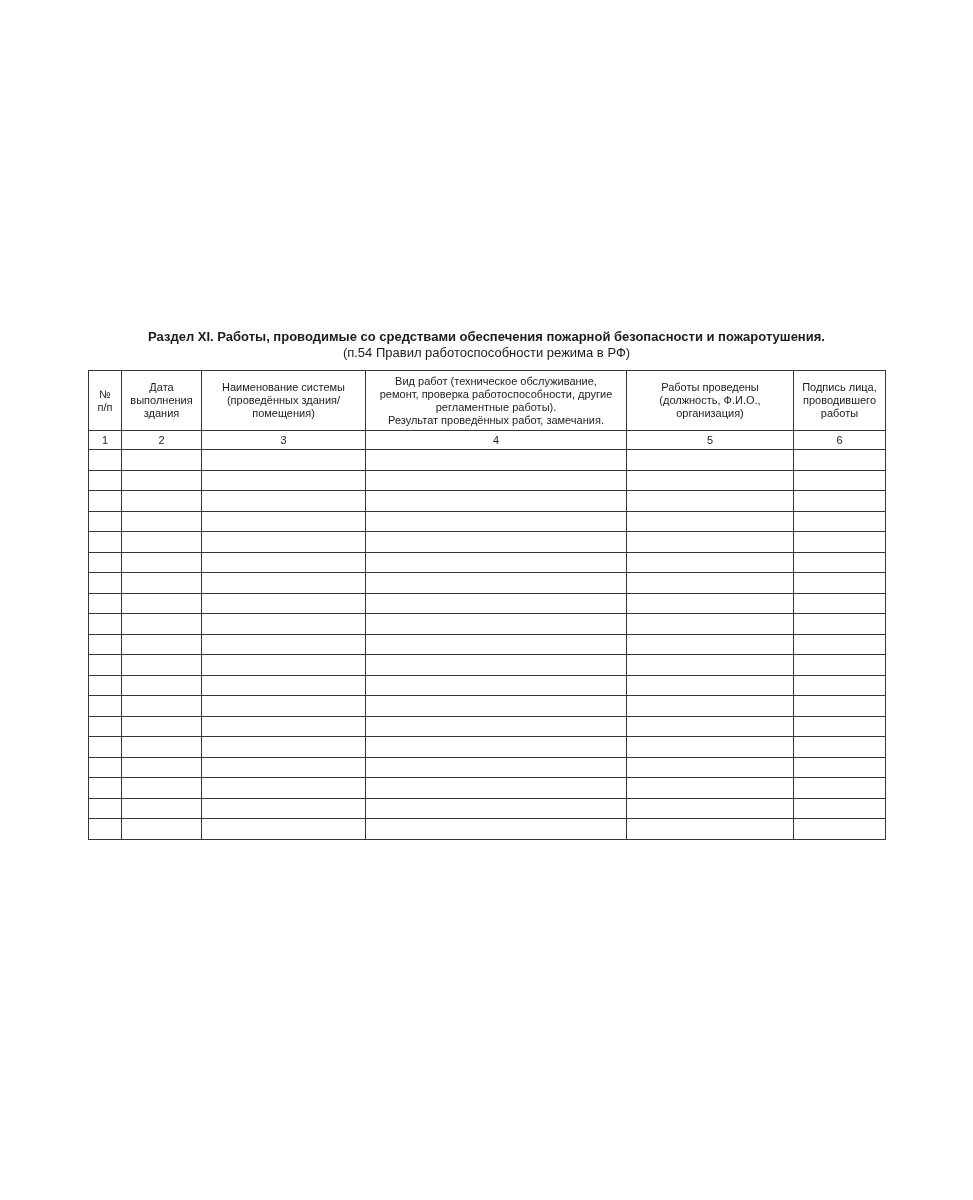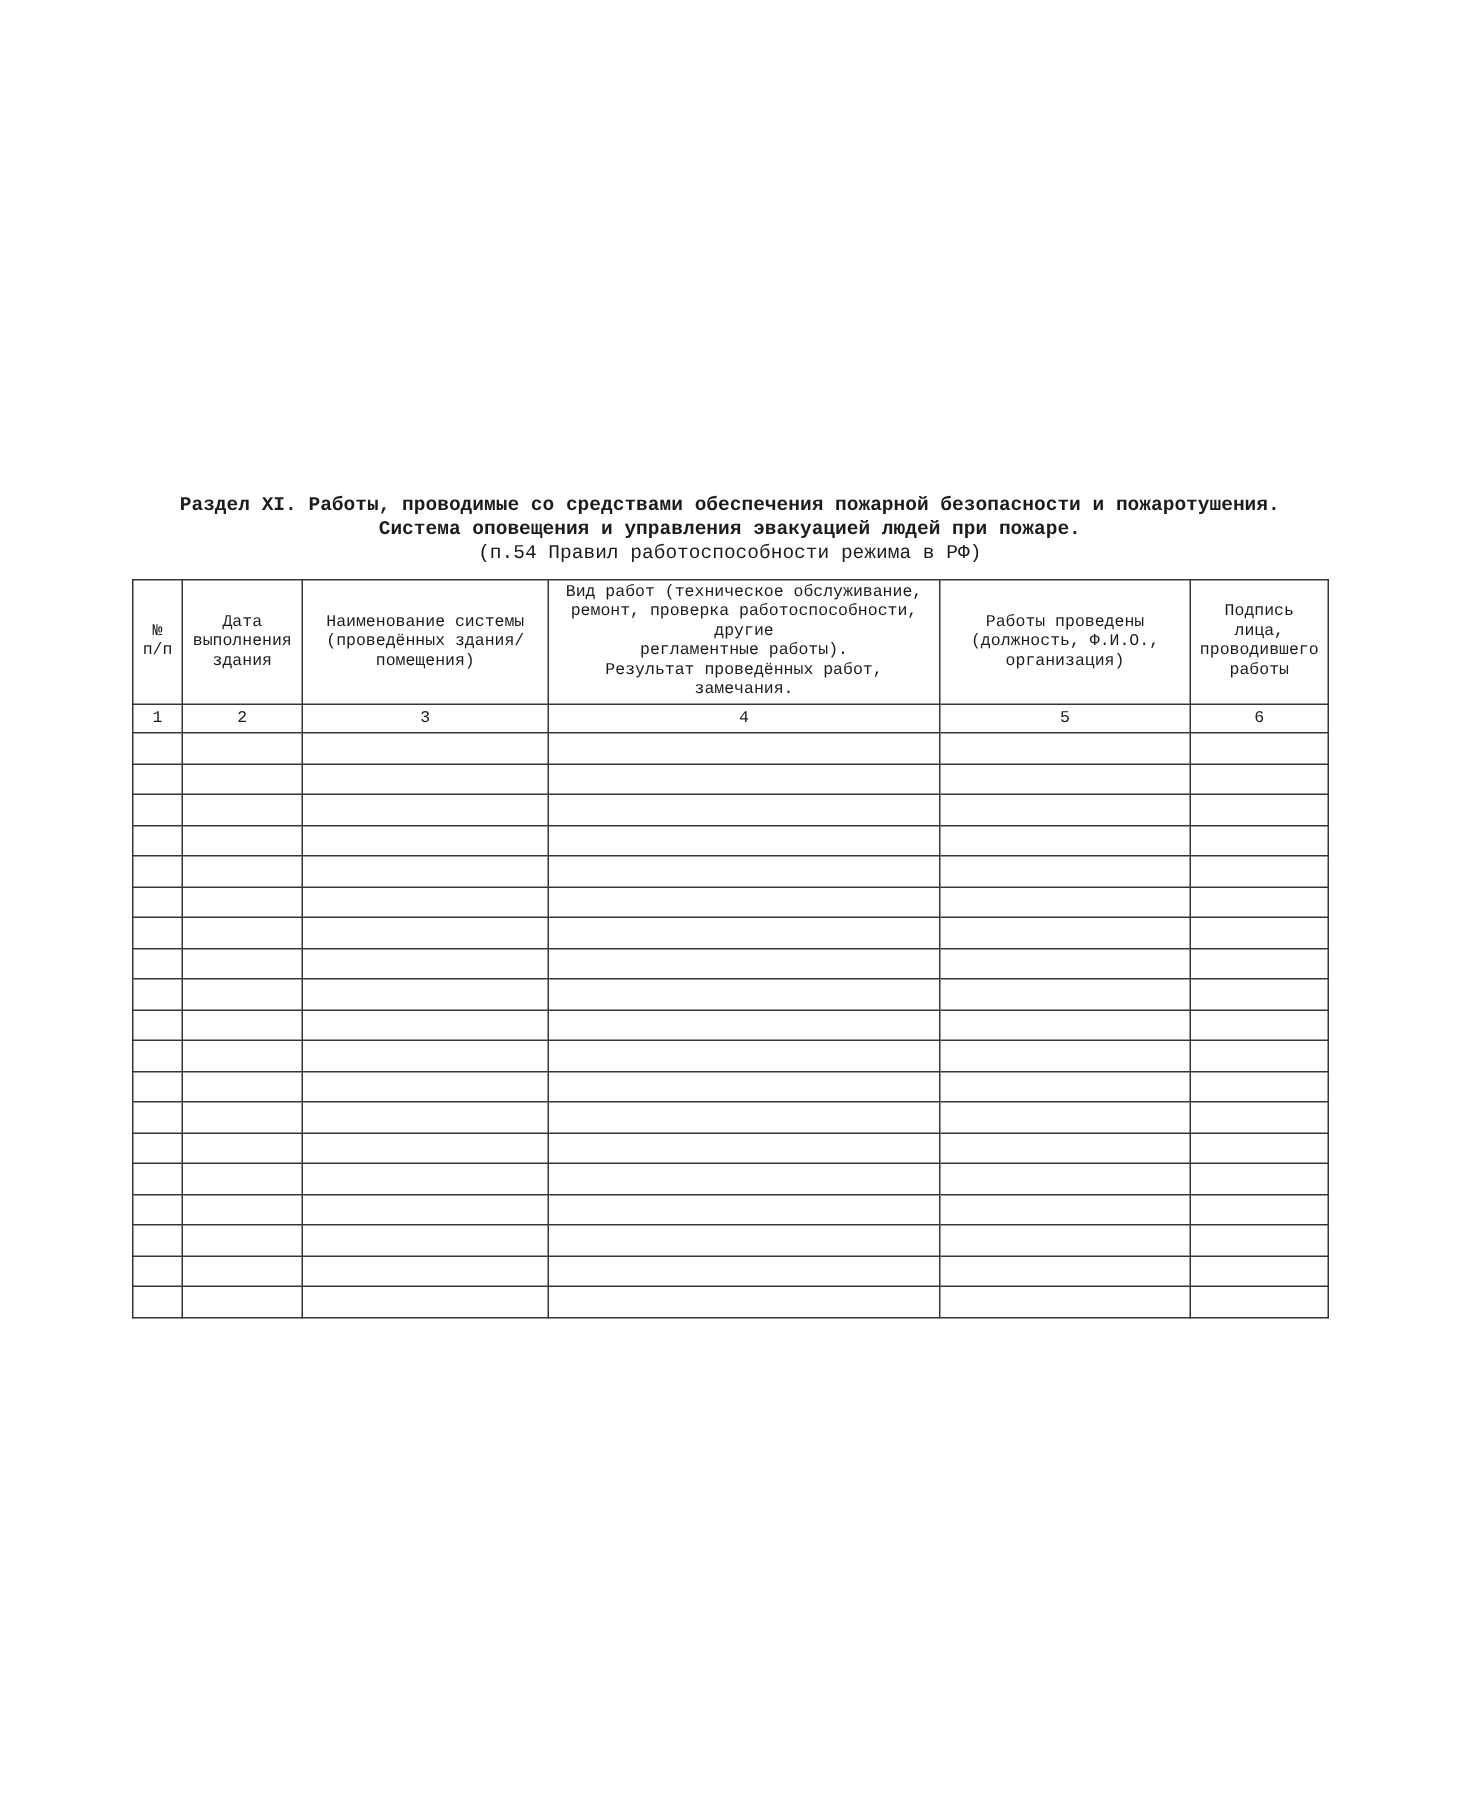--- a/index.html
+++ b/index.html
@@ -5,21 +5,21 @@
   html, body {
     margin: 0;
     padding: 0;
     background: #ffffff;
   }
   .page {
     position: relative;
     width: 973px;
     height: 1048px;
     background: #ffffff;
-    font-family: Liberation Mono, monospace;
+    font-family: Liberation Sans, sans-serif;
     color: #1c1c1c;
     overflow: hidden;
   }
   .doc {
     position: absolute;
     left: 88px;
     top: 329px;
     width: 797px;
   }
   .title {
@@ -63,21 +63,20 @@
   }
 </style>
 </head>
 <body>
 
 <div class="page">
   <div class="doc">
 
     <div class="title">
       <div class="t-bold">Раздел XI. Работы, проводимые со средствами обеспечения пожарной безопасности и пожаротушения.</div>
-      <div class="t-bold">Система оповещения и управления эвакуацией людей при пожаре.</div>
       <div class="t-norm">(п.54 Правил работоспособности режима в РФ)</div>
     </div>
 
     <table class="log">
       <colgroup>
           <col style="width: 33px;">
           <col style="width: 80px;">
           <col style="width: 164px;">
           <col style="width: 261px;">
           <col style="width: 167px;">

